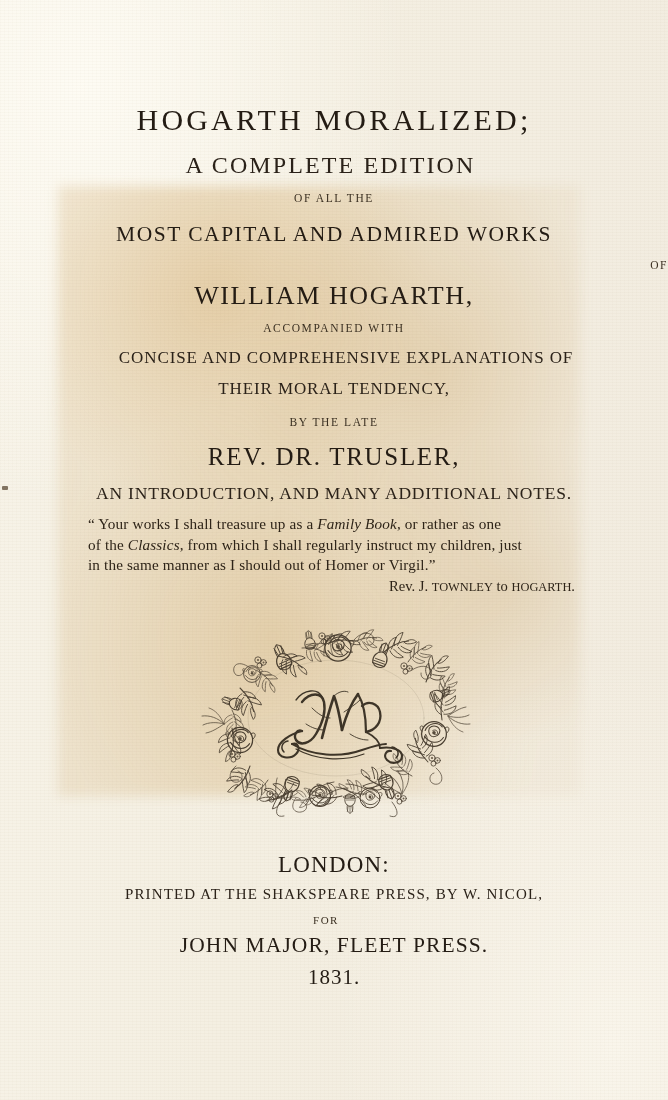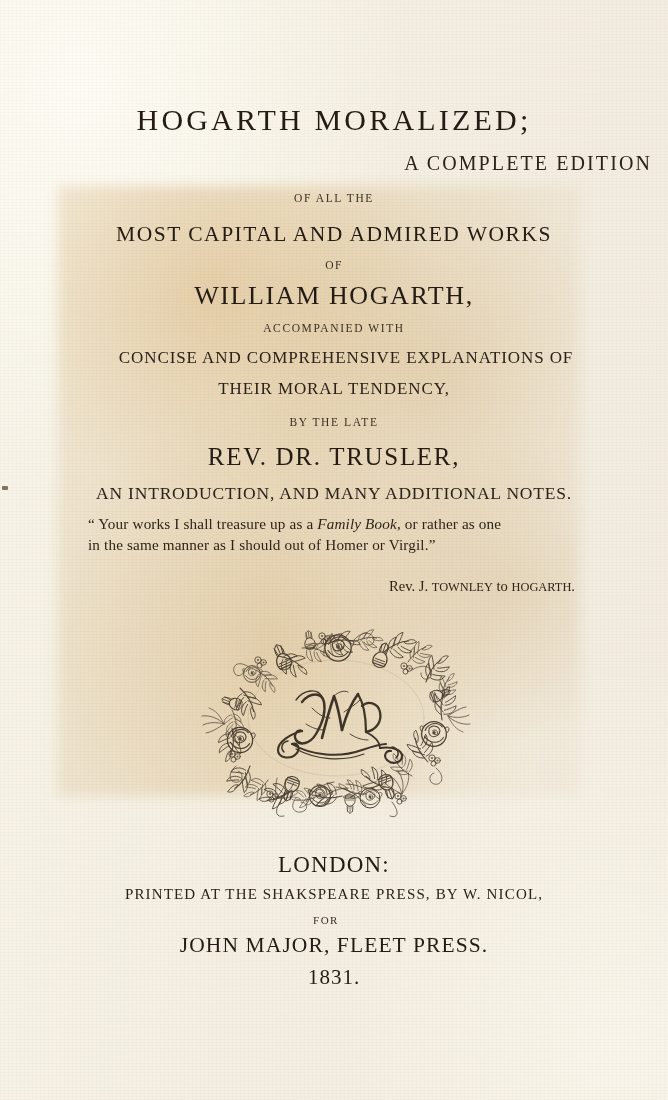--- a/index.html
+++ b/index.html
@@ -45,40 +45,40 @@
   
   #content { position:absolute; inset:0; text-align:center; color:#2b2219; }
   .ln { margin:0; }
 
   .t-main {
     font-size:30px; letter-spacing:3.2px; font-weight:400;
     color:#241c14;
     position:absolute; left:0; right:0; top:103px;
   }
   .t-sub1 {
-    font-size:20px; letter-spacing:2.1px;
-    position:absolute; left:0; right:16px; top:152px;
-    color:#2b2219;
-    text-align:right;
+    font-size:24px; letter-spacing:2.1px;
+    position:absolute; left:0; right:7px; top:152px;
+    color:#2b2219;
   }
   .t-tiny1 {
     font-size:11.5px; letter-spacing:1.6px;
     position:absolute; left:0; right:0; top:192px;
     color:#3b3022;
   }
   .t-cap {
     font-size:21.5px; letter-spacing:1.5px;
     position:absolute; left:0; right:0; top:222px;
     color:#241c14;
     text-align:center;
   }
   .t-of {
     font-size:11.5px; letter-spacing:1.5px;
     position:absolute; left:0; right:0; top:259px;
     color:#3b3022;
+    text-align:right;
   }
   .t-name {
     font-size:26px; letter-spacing:1.6px;
     position:absolute; left:0; right:0; top:281px;
     color:#241c14;
   }
   .t-acc {
     font-size:11.5px; letter-spacing:1.6px;
     position:absolute; left:0; right:0; top:322px;
     color:#3b3022;
@@ -180,20 +180,21 @@
     <div class="ln t-name">WILLIAM HOGARTH,</div>
     <div class="ln t-acc">ACCOMPANIED WITH</div>
     <div class="ln t-expl">CONCISE AND COMPREHENSIVE EXPLANATIONS OF</div>
     <div class="ln t-tend">THEIR MORAL TENDENCY,</div>
     <div class="ln t-bythe">BY THE LATE</div>
     <div class="ln t-trusler">REV. DR. TRUSLER,</div>
     <div class="ln t-intro">AN INTRODUCTION, AND MANY ADDITIONAL NOTES.</div>
 
     <div id="quote">
       <div class="ql"><span>“ Your works I shall treasure up as a </span><i>Family Book</i><span>, or rather as one</span></div>
+      <div class="ql"><span>of the </span><i>Classics</i><span>, from which I shall regularly instruct my children, just</span></div>
       <div class="ql">in the same manner as I should out of Homer or Virgil.”</div>
     </div>
 
     <div id="attrib"><span>Rev. J. </span><span class="sc">TOWNLEY</span><span> to </span><span class="sc">HOGARTH</span><span>.</span></div>
 
     <div class="ln t-london">LONDON:</div>
     <div class="ln t-printed">PRINTED AT THE SHAKSPEARE PRESS, BY W. NICOL,</div>
     <div class="ln t-for">FOR</div>
     <div class="ln t-major">JOHN MAJOR, FLEET PRESS.</div>
     <div class="ln t-year">1831.</div>

